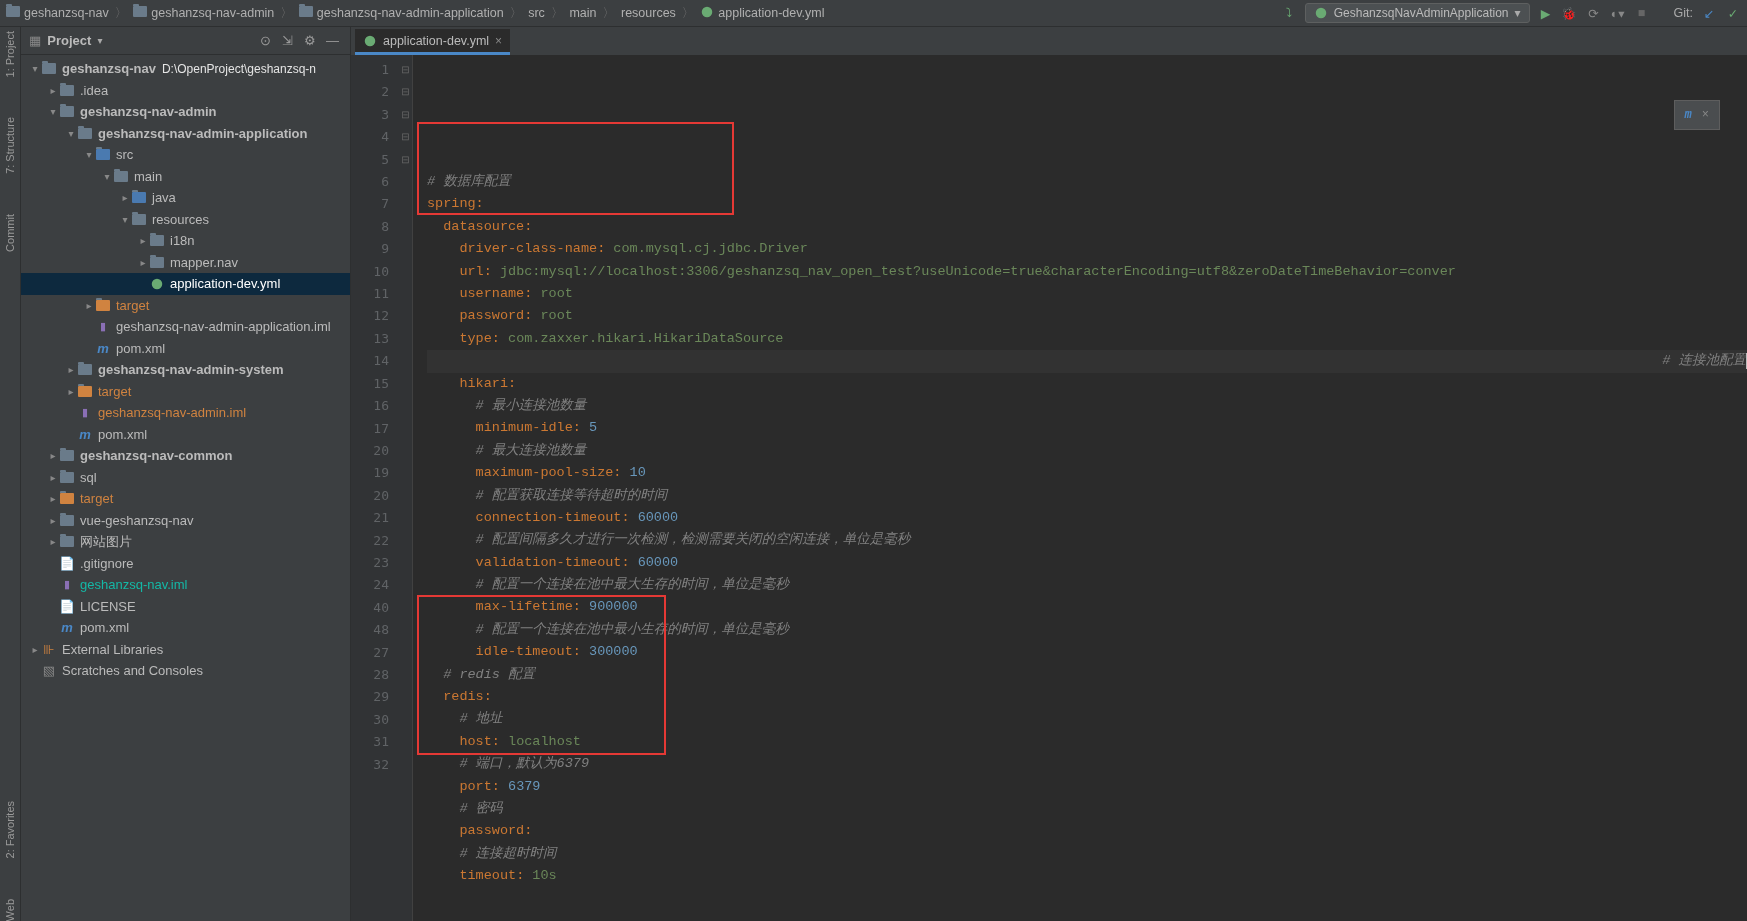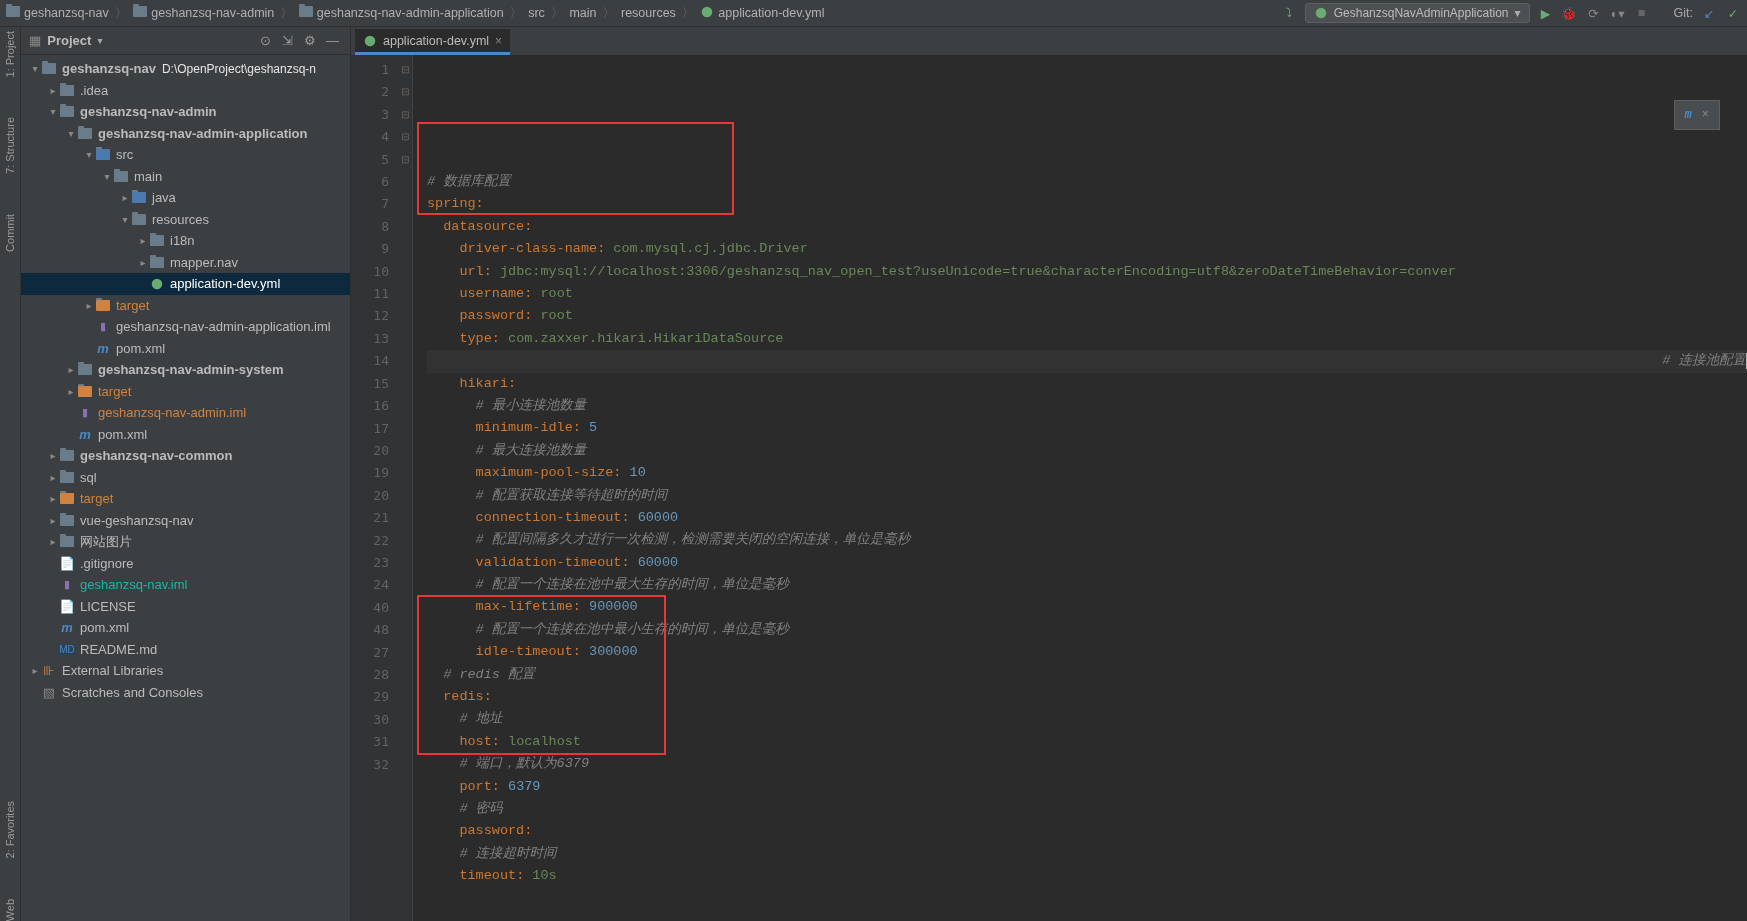--- a/index.html
+++ b/index.html
@@ -445,27 +445,20 @@
             <span style="color:#888">📄</span>
           </span>
           <span class="tree-label">LICENSE</span>
         </div>
         <div class="tree-row" style="padding-left: 26px;">
           <span class="tree-arrow"></span>
           <span class="tree-icon">
             <span style="color:#4a88c7;font-weight:bold;font-style:italic">m</span>
           </span>
           <span class="tree-label">pom.xml</span>
-        </div>
-        <div class="tree-row" style="padding-left: 26px;">
-          <span class="tree-arrow"></span>
-          <span class="tree-icon">
-            <span style="color:#4a88c7;font-size:10px;background:#2d4050;padding:0 1px">MD</span>
-          </span>
-          <span class="tree-label">README.md</span>
         </div>
         <div class="tree-row" style="padding-left: 8px;">
           <span class="tree-arrow">▸</span>
           <span class="tree-icon">
             <span style="color:#d08340">⊪</span>
           </span>
           <span class="tree-label">External Libraries</span>
         </div>
         <div class="tree-row" style="padding-left: 8px;">
           <span class="tree-arrow"></span>

